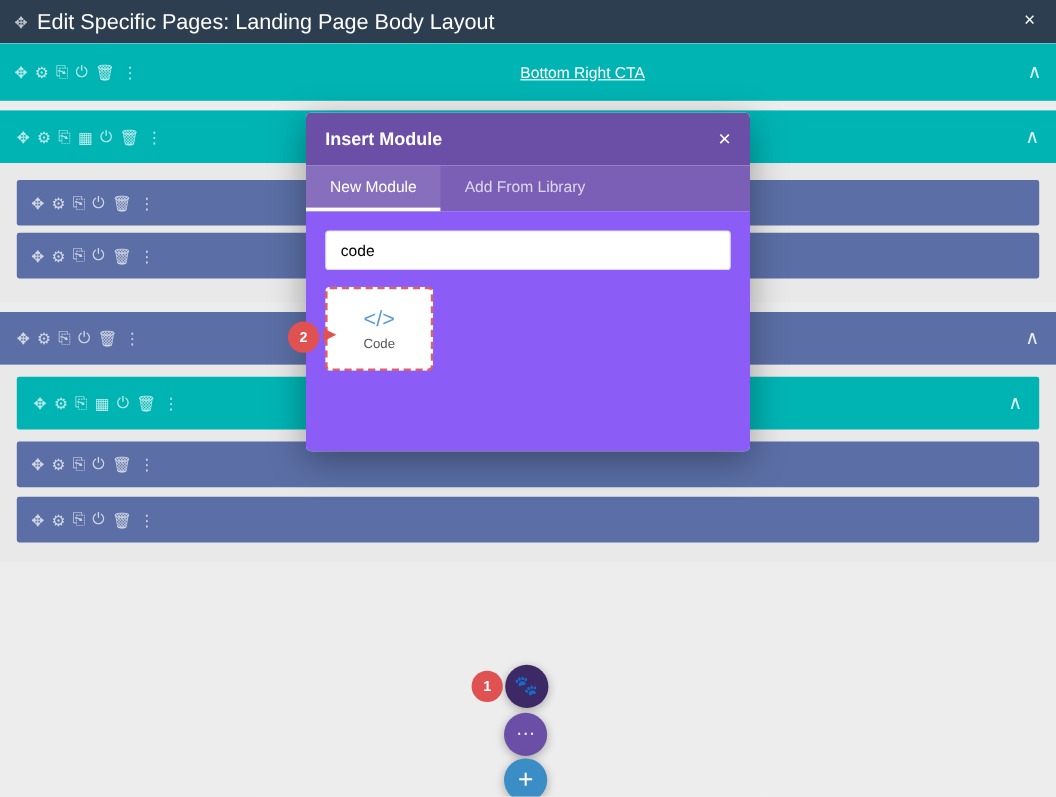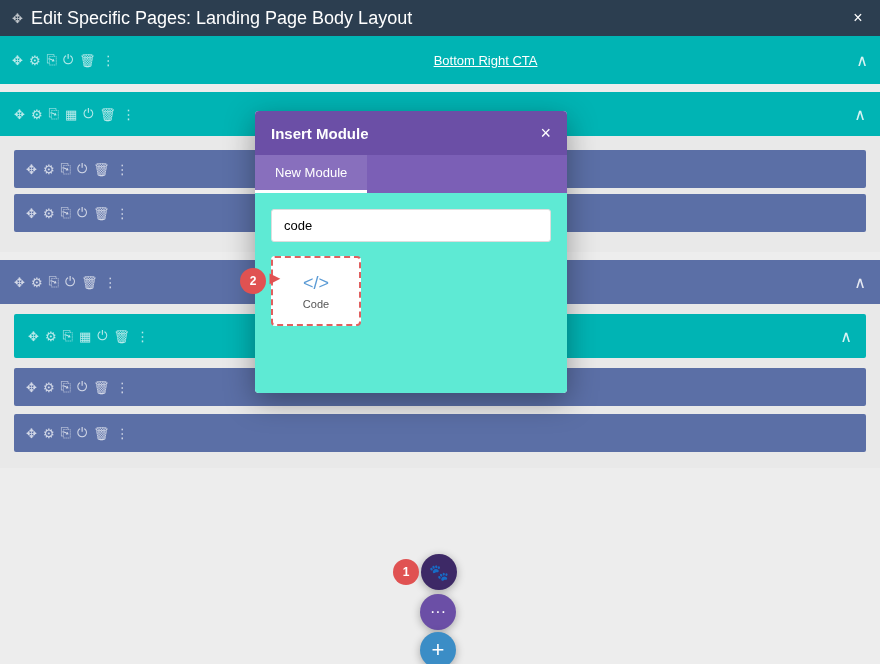--- a/index.html
+++ b/index.html
@@ -121,26 +121,25 @@
     .modal-overlay {
       position: absolute;
       top: 0; left: 0; right: 0; bottom: 0;
       z-index: 100;
     }
 
     .modal {
       position: absolute;
       top: 58px;
       left: 255px;
-      width: 312px;
+      width: 370px;
       background: #fff;
       border-radius: 4px;
       box-shadow: 0 8px 30px rgba(0,0,0,0.35);
       overflow: hidden;
-      margin-top: 17px;
     }
 
     .modal-header {
       background: #6b4fa6;
       color: #fff;
       display: flex;
       align-items: center;
       justify-content: space-between;
       padding: 0 16px;
       height: 44px;
@@ -170,21 +169,21 @@
     }
 
     .modal-tab.active {
       color: #ffffff;
       border-bottom: 3px solid #fff;
       background: rgba(255,255,255,0.1);
     }
 
     .modal-body {
       padding: 16px;
-      background: #5eead4;
+      background: #8b5cf6;
       min-height: 200px;
     }
 
     .search-input {
       width: 100%;
       padding: 8px 12px;
       border: 1px solid #ddd;
       border-radius: 3px;
       font-size: 13px;
       background: #fff;
@@ -360,20 +359,23 @@
 
       <div class="modal-header">
         <span>Insert Module</span>
         <button class="modal-close">×</button>
       </div>
 
       <div class="modal-tabs">
         <div class="modal-tab active">
           <span>New Module</span>
         </div>
+        <div class="modal-tab">
+          <span>Add From Library</span>
+        </div>
       </div>
 
       <div class="modal-body">
         <input class="search-input" type="text" value="code" placeholder="code" style="">
         <div class="module-grid">
           <div class="module-item">
             <span class="module-item-icon">&lt;/&gt;</span>
             <span>Code</span>
           </div>
         </div>

